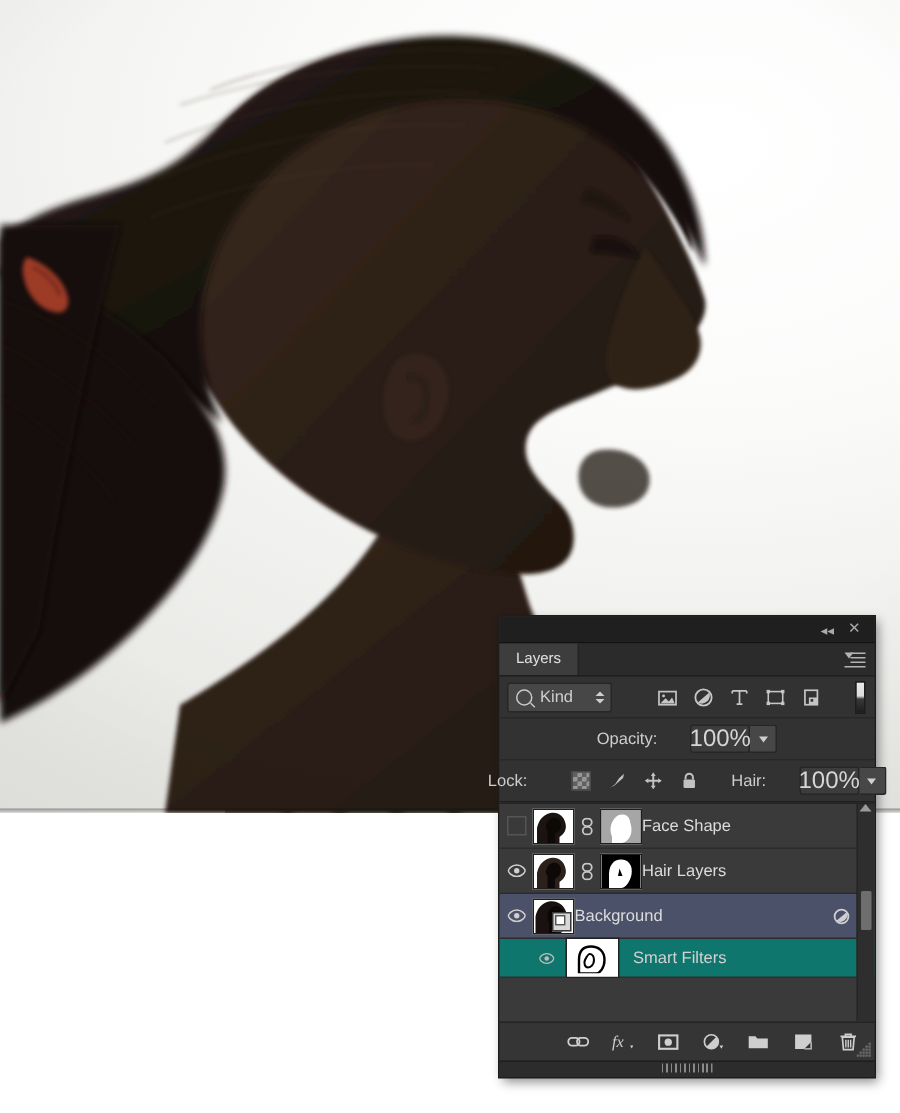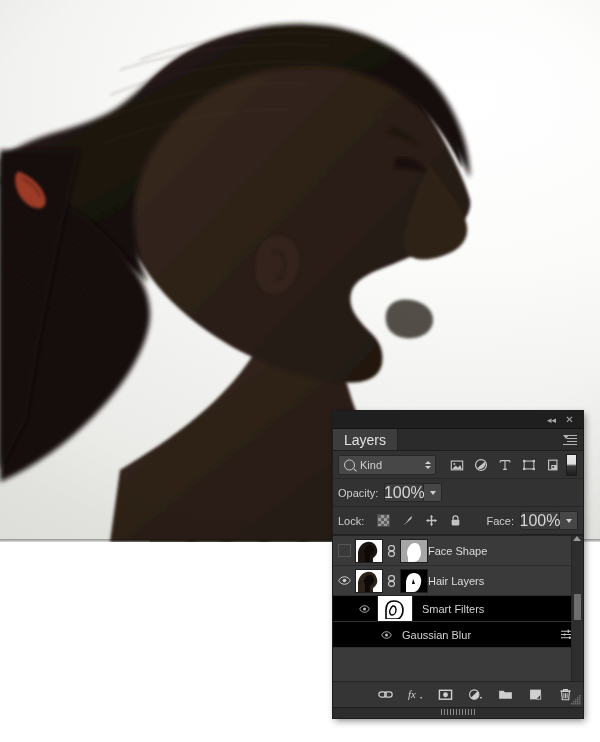--- a/index.html
+++ b/index.html
@@ -52,42 +52,42 @@
   }
   .tb-collapse{right:25px;}
   .tb-close{right:7px;font-size:10px;}
 
   
   .tabrow{
     height:21px;background:#2b2b2b;display:flex;align-items:stretch;position:relative;flex:0 0 auto;
     border-bottom:1px solid #1f1f1f;
   }
   .tab{
-    background:#3b3b3b;color:#d6d6d6;font-size:14px;
+    background:#3b3b3b;color:#d6d6d6;font-size:10px;
     padding:0 11px;display:flex;align-items:center;cursor:default;
     border-right:1px solid #242424;
   }
   .tab.active{background:#3d3d3d;color:#e2e2e2;}
   .tabrow .filler{flex:1 1 auto;background:#2b2b2b;}
   .panel-menu{
     position:absolute;right:6px;top:4px;width:14px;height:12px;cursor:default;
   }
   .panel-menu i{display:block;background:#b4b4b4;height:1px;margin:2px 0 0 auto;}
   .panel-menu i:nth-child(1){width:10px;margin-top:1px;}
   .panel-menu i:nth-child(2){width:10px;}
   .panel-menu i:nth-child(3){width:10px;}
   .panel-menu i:nth-child(4){width:10px;}
   .panel-menu .tri{
     position:absolute;left:0;top:2px;width:0;height:0;
     border-left:3px solid transparent;border-right:3px solid transparent;border-top:4px solid #b4b4b4;
   }
 
   
   .panel-body{background:#323232;flex:0 0 auto;}
-  .row{display:flex;align-items:center;height:27px;padding:0 5px;gap:6px;}
+  .row{display:flex;align-items:center;height:27px;padding:0 5px;gap:22px;justify-content:center;}
   .row.filter{border-bottom:1px solid #282828;}
   .row.blend{border-bottom:1px solid #282828;}
   .row.lock{border-bottom:1px solid #1f1f1f;}
 
   .select{
     background:#474747;border:1px solid #272727;border-radius:2px;
     height:18px;display:flex;align-items:center;color:#cfcfcf;font-size:11px;
     position:relative;cursor:default;
   }
   .select .caret{
@@ -168,21 +168,21 @@
   .smart-badge{
     position:absolute;right:1px;bottom:1px;width:11px;height:11px;background:#d8d8d8;border:1px solid #3a3a3a;
   }
   .smart-badge:after{
     content:"";position:absolute;left:1px;top:1px;width:5px;height:5px;background:#fff;border:1px solid #555;
   }
   .layer-right{margin-left:auto;display:flex;align-items:center;padding-right:14px;}
 
   
   .subrow{
-    display:flex;align-items:center;height:25px;background:#000000;
+    display:flex;align-items:center;height:25px;background:#0f766e;
     border-bottom:1px solid #2f2f2f;padding-left:26px;cursor:default;
   }
   .subrow .eye-s{width:11px;height:8px;color:#bdbdbd;display:block;margin-right:8px;}
   .sf-thumb{
     width:30px;height:21px;background:#fff;border:2px solid #fff;box-shadow:0 0 0 1px #222;
     position:relative;overflow:hidden;display:block;
   }
   .subname{margin-left:10px;color:#d2d2d2;font-size:11px;}
   .subrow.indent2{padding-left:48px;}
   .slider-ico{margin-left:auto;margin-right:10px;width:13px;height:11px;color:#c4c4c4;display:block;}
@@ -448,21 +448,21 @@
             <path d="M2 13.5 C3.5 13 5 12 6.5 10.5 L9.5 6 L13.5 2.2 L12.8 5.8 L8.8 9.2 L5.5 12 Z" fill="currentColor"></path>
           </svg>
           <svg class="lockicon" viewBox="0 0 16 16">
             <path d="M8 1 L10 4 H8.8 V7.2 H12 V6 L15 8 L12 10 V8.8 H8.8 V12 H10 L8 15 L6 12 H7.2 V8.8 H4 V10 L1 8 L4 6 V7.2 H7.2 V4 H6 Z" fill="currentColor"></path>
           </svg>
           <svg class="lockicon" viewBox="0 0 16 16">
             <path d="M5 7 V5.2 A3 3 0 0 1 11 5.2 V7" fill="none" stroke="currentColor" stroke-width="1.6"></path>
             <rect x="3.3" y="7" width="9.4" height="7" rx="1" fill="currentColor"></rect>
           </svg>
         </div>
-        <span class="lbl" style="margin-left:auto">Face:</span>
+        <span class="lbl" style="margin-left:auto">Hair:</span>
         <div class="numwrap">
           <div class="numbox">100%</div>
           <div class="numcaret">
               <b></b>
             </div>
         </div>
       </div>
     </div>
 
     <div class="layers">
@@ -517,47 +517,61 @@
             <svg viewBox="0 0 26 22" width="26" height="22">
               <rect width="26" height="22" fill="#000000"></rect>
               <path d="M5,22 L5,13 C5,7 8,3 13,3 C18,3 21,7 20,13 C19,18 16,22 13,22 Z" fill="#ffffff"></path>
               <path d="M12,9 L14,14 L11,14 Z" fill="#000000"></path>
             </svg>
           </span>
         </div>
         <span class="lname">Hair Layers</span>
       </div>
 
+      <div class="layer selected">
+        <div class="eye-cell">
+          <svg class="eye" viewBox="0 0 14 10">
+            <path d="M7 0.8 C11 0.8 13.2 4 13.2 5 C13.2 6 11 9.2 7 9.2 C3 9.2 0.8 6 0.8 5 C0.8 4 3 0.8 7 0.8 Z" fill="none" stroke="currentColor" stroke-width="1.1"></path>
+            <circle cx="7" cy="5" r="2" fill="currentColor"></circle>
+          </svg>
+        </div>
+        <div class="thumbs">
+          <span class="thumb">
+            <svg viewBox="0 0 26 22" width="26" height="22">
+              <rect width="26" height="22" fill="#ffffff"></rect>
+              <path d="M1,22 L1,11 C2,6 5,2 10,1 C16,0 21,4 22,10 C23,15 21,19 18,22 Z" fill="#191210"></path>
+              <path d="M14,4 C18,4 20,7 20,11 C20,15 17,18 15,19 L15,22 L10,22 L10,15 C8,12 9,5 14,4 Z" fill="#0a0706"></path>
+            </svg>
+            <span class="smart-badge"></span>
+          </span>
+        </div>
+        <span class="lname">Background</span>
+        <div class="layer-right">
+          <svg width="14" height="12" viewBox="0 0 14 12" style="color:#cfcfcf">
+            <circle cx="6" cy="6" r="4.6" fill="none" stroke="currentColor" stroke-width="1.2"></circle>
+            <path d="M9.4 3.2 A4.6 4.6 0 0 1 2.6 8.8 Z" fill="currentColor"></path>
+          </svg>
+        </div>
+      </div>
 
       <div class="subrow">
         <svg class="eye-s" viewBox="0 0 12 9">
           <path d="M6 0.8 C9.4 0.8 11.2 3.5 11.2 4.5 C11.2 5.5 9.4 8.2 6 8.2 C2.6 8.2 0.8 5.5 0.8 4.5 C0.8 3.5 2.6 0.8 6 0.8 Z" fill="none" stroke="currentColor" stroke-width="1"></path>
           <circle cx="6" cy="4.5" r="1.7" fill="currentColor"></circle>
         </svg>
         <span class="sf-thumb">
           <svg viewBox="0 0 30 21" width="30" height="21">
             <rect width="30" height="21" fill="#ffffff"></rect>
             <path d="M6,21 L6,12 C6,6 9,3 14,3 C19,3 23,6 23,12 C23,17 20,21 17,21 Z" fill="none" stroke="#000000" stroke-width="1.6"></path>
             <path d="M13,8 C15,8 16,10 16,12 C16,15 14,17 12,17 C10,17 9,14 10,12 C11,10 12,8 13,8 Z" fill="none" stroke="#000000" stroke-width="1.4"></path>
           </svg>
         </span>
         <span class="subname">Smart Filters</span>
       </div>
 
-      <div class="subrow indent2">
-        <svg class="eye-s" viewBox="0 0 12 9">
-          <path d="M6 0.8 C9.4 0.8 11.2 3.5 11.2 4.5 C11.2 5.5 9.4 8.2 6 8.2 C2.6 8.2 0.8 5.5 0.8 4.5 C0.8 3.5 2.6 0.8 6 0.8 Z" fill="none" stroke="currentColor" stroke-width="1"></path>
-          <circle cx="6" cy="4.5" r="1.7" fill="currentColor"></circle>
-        </svg>
-        <span class="subname" style="margin-left:2px">Gaussian Blur</span>
-        <svg class="slider-ico" viewBox="0 0 14 12">
-          <path d="M1 2.5 H13 M1 6 H13 M1 9.5 H13" stroke="currentColor" stroke-width="1.2"></path>
-          <path d="M9 0.8 L9 4.2 M5 4.8 L5 7.2 M10.5 8.3 L10.5 11" stroke="currentColor" stroke-width="1.6"></path>
-        </svg>
-      </div>
 
       <div class="vscroll">
         <span class="vup"></span>
         <div class="vthumb" style="top:58px;height:26px;"></div>
       </div>
     </div>
 
     <div class="panel-foot">
       <svg class="fico" viewBox="0 0 16 16">
         <rect x="0.9" y="5.2" width="8" height="5.6" rx="2.8" fill="none" stroke="currentColor" stroke-width="1.3"></rect>

